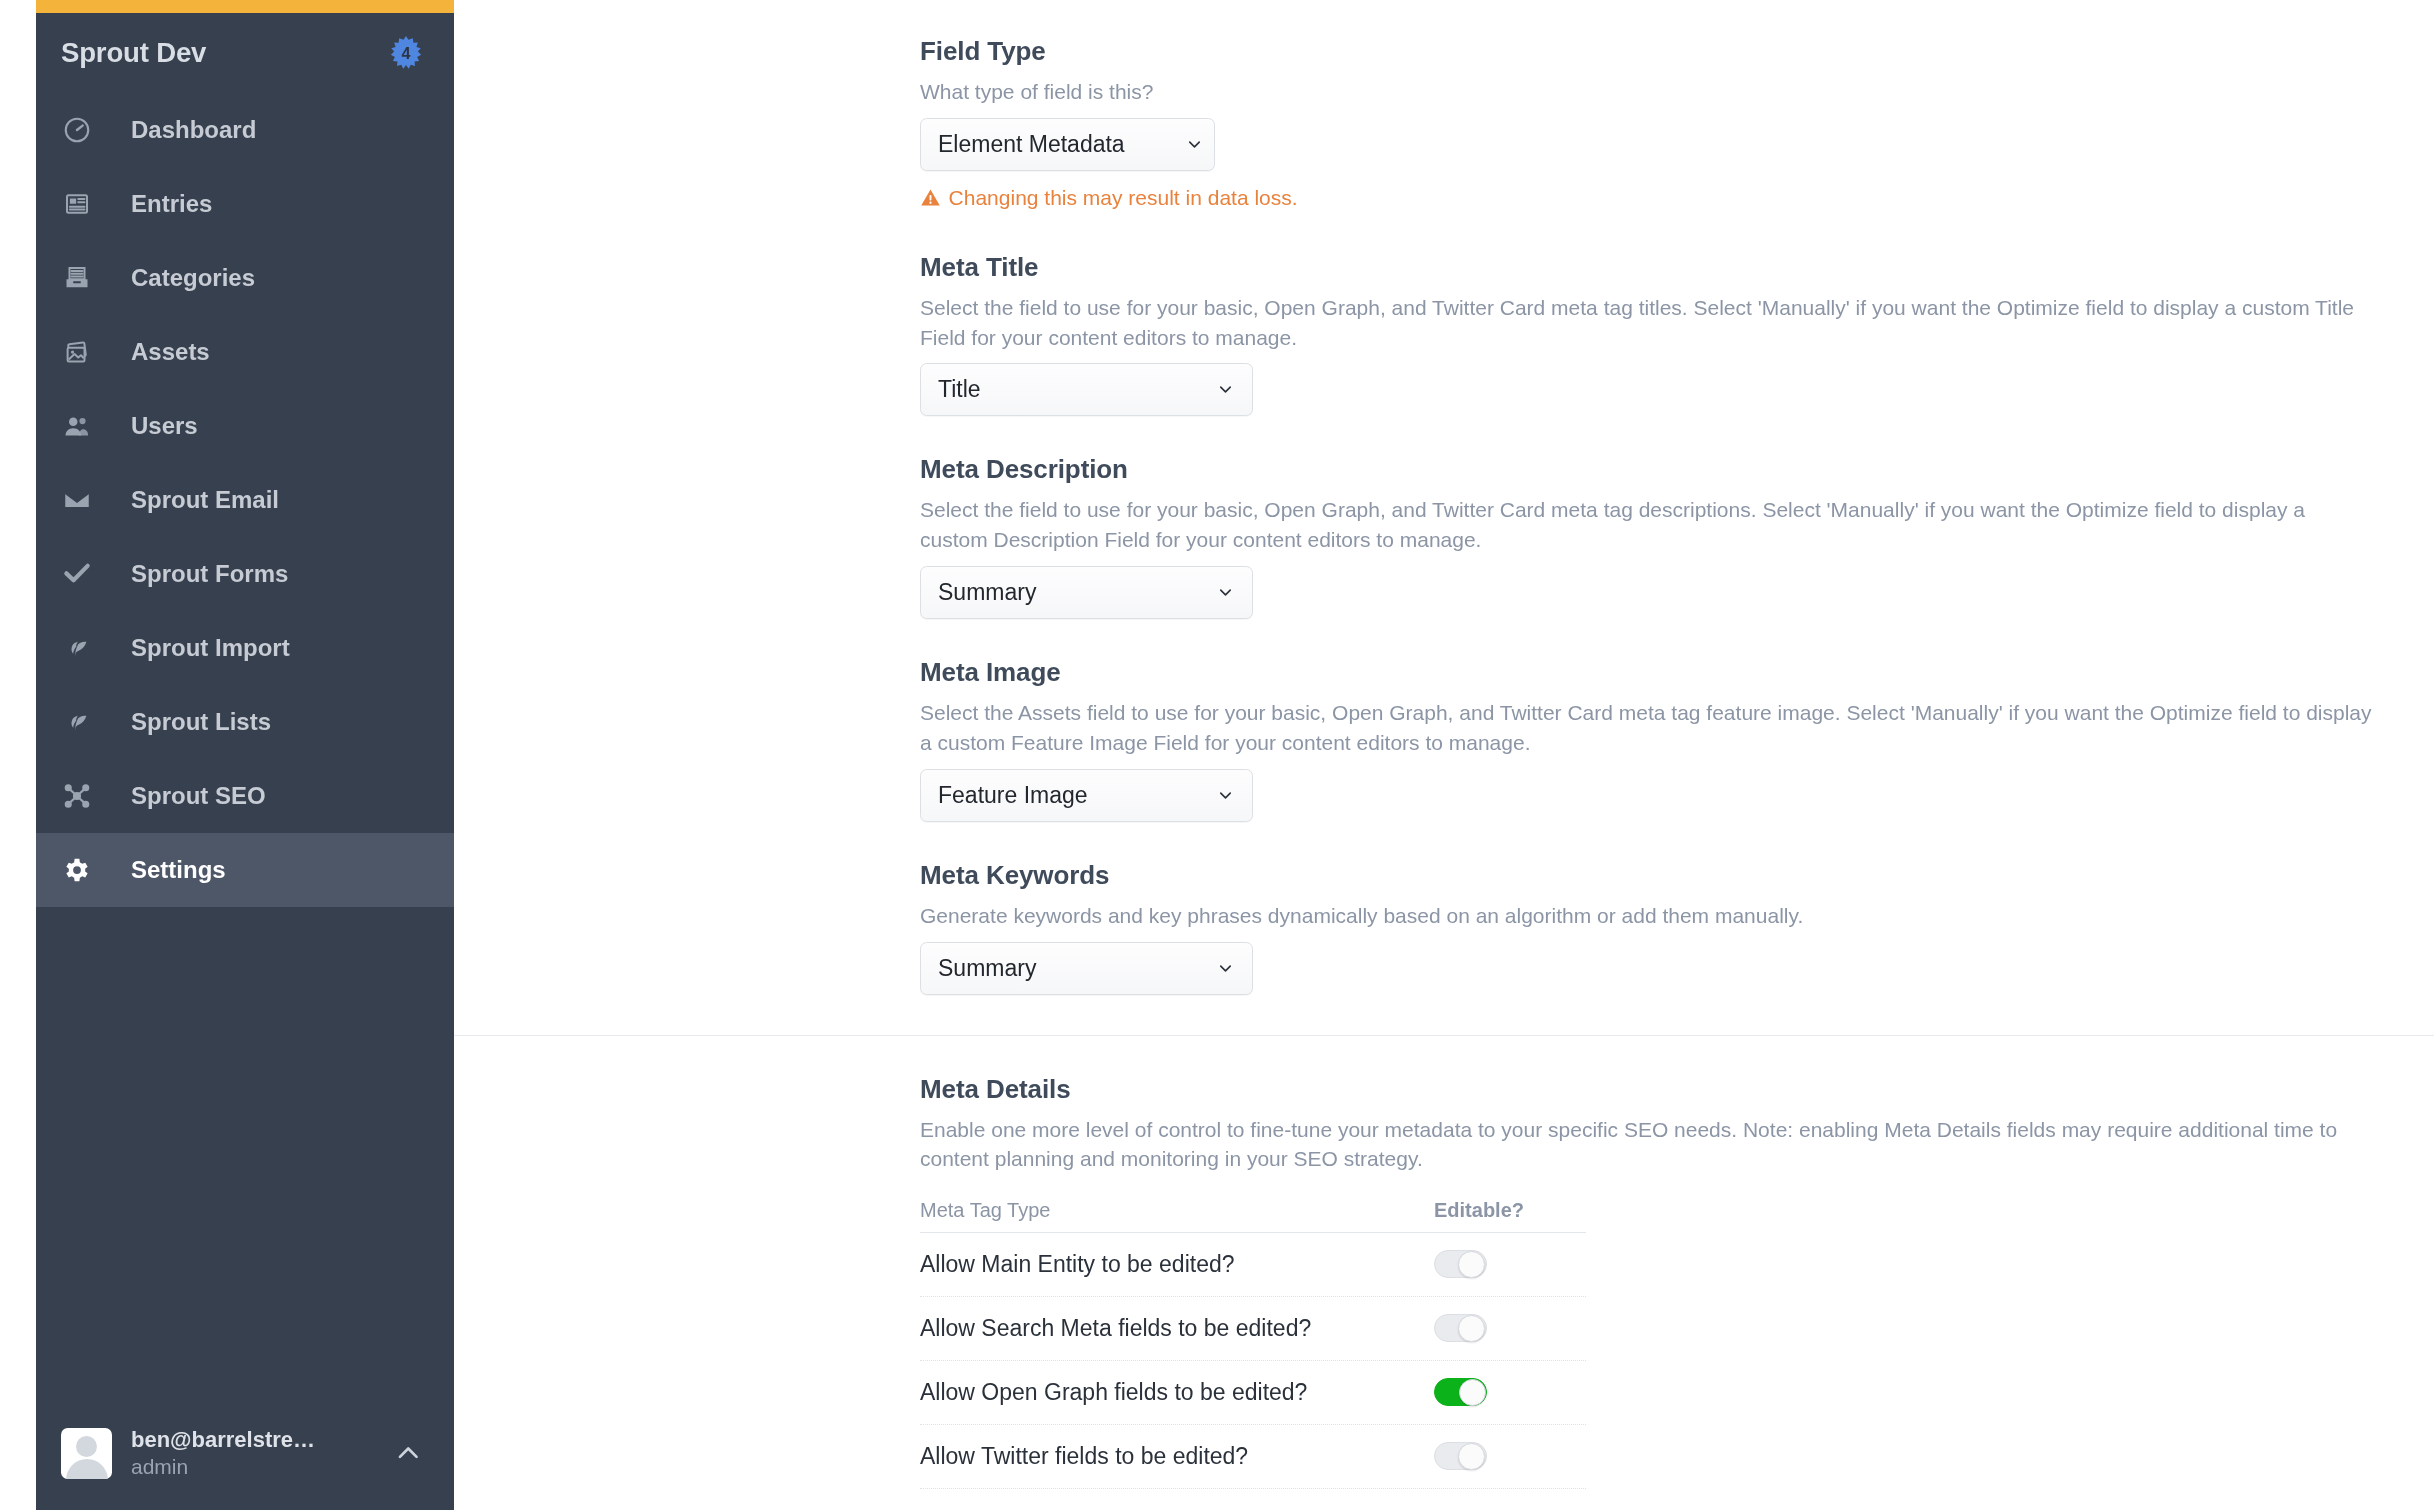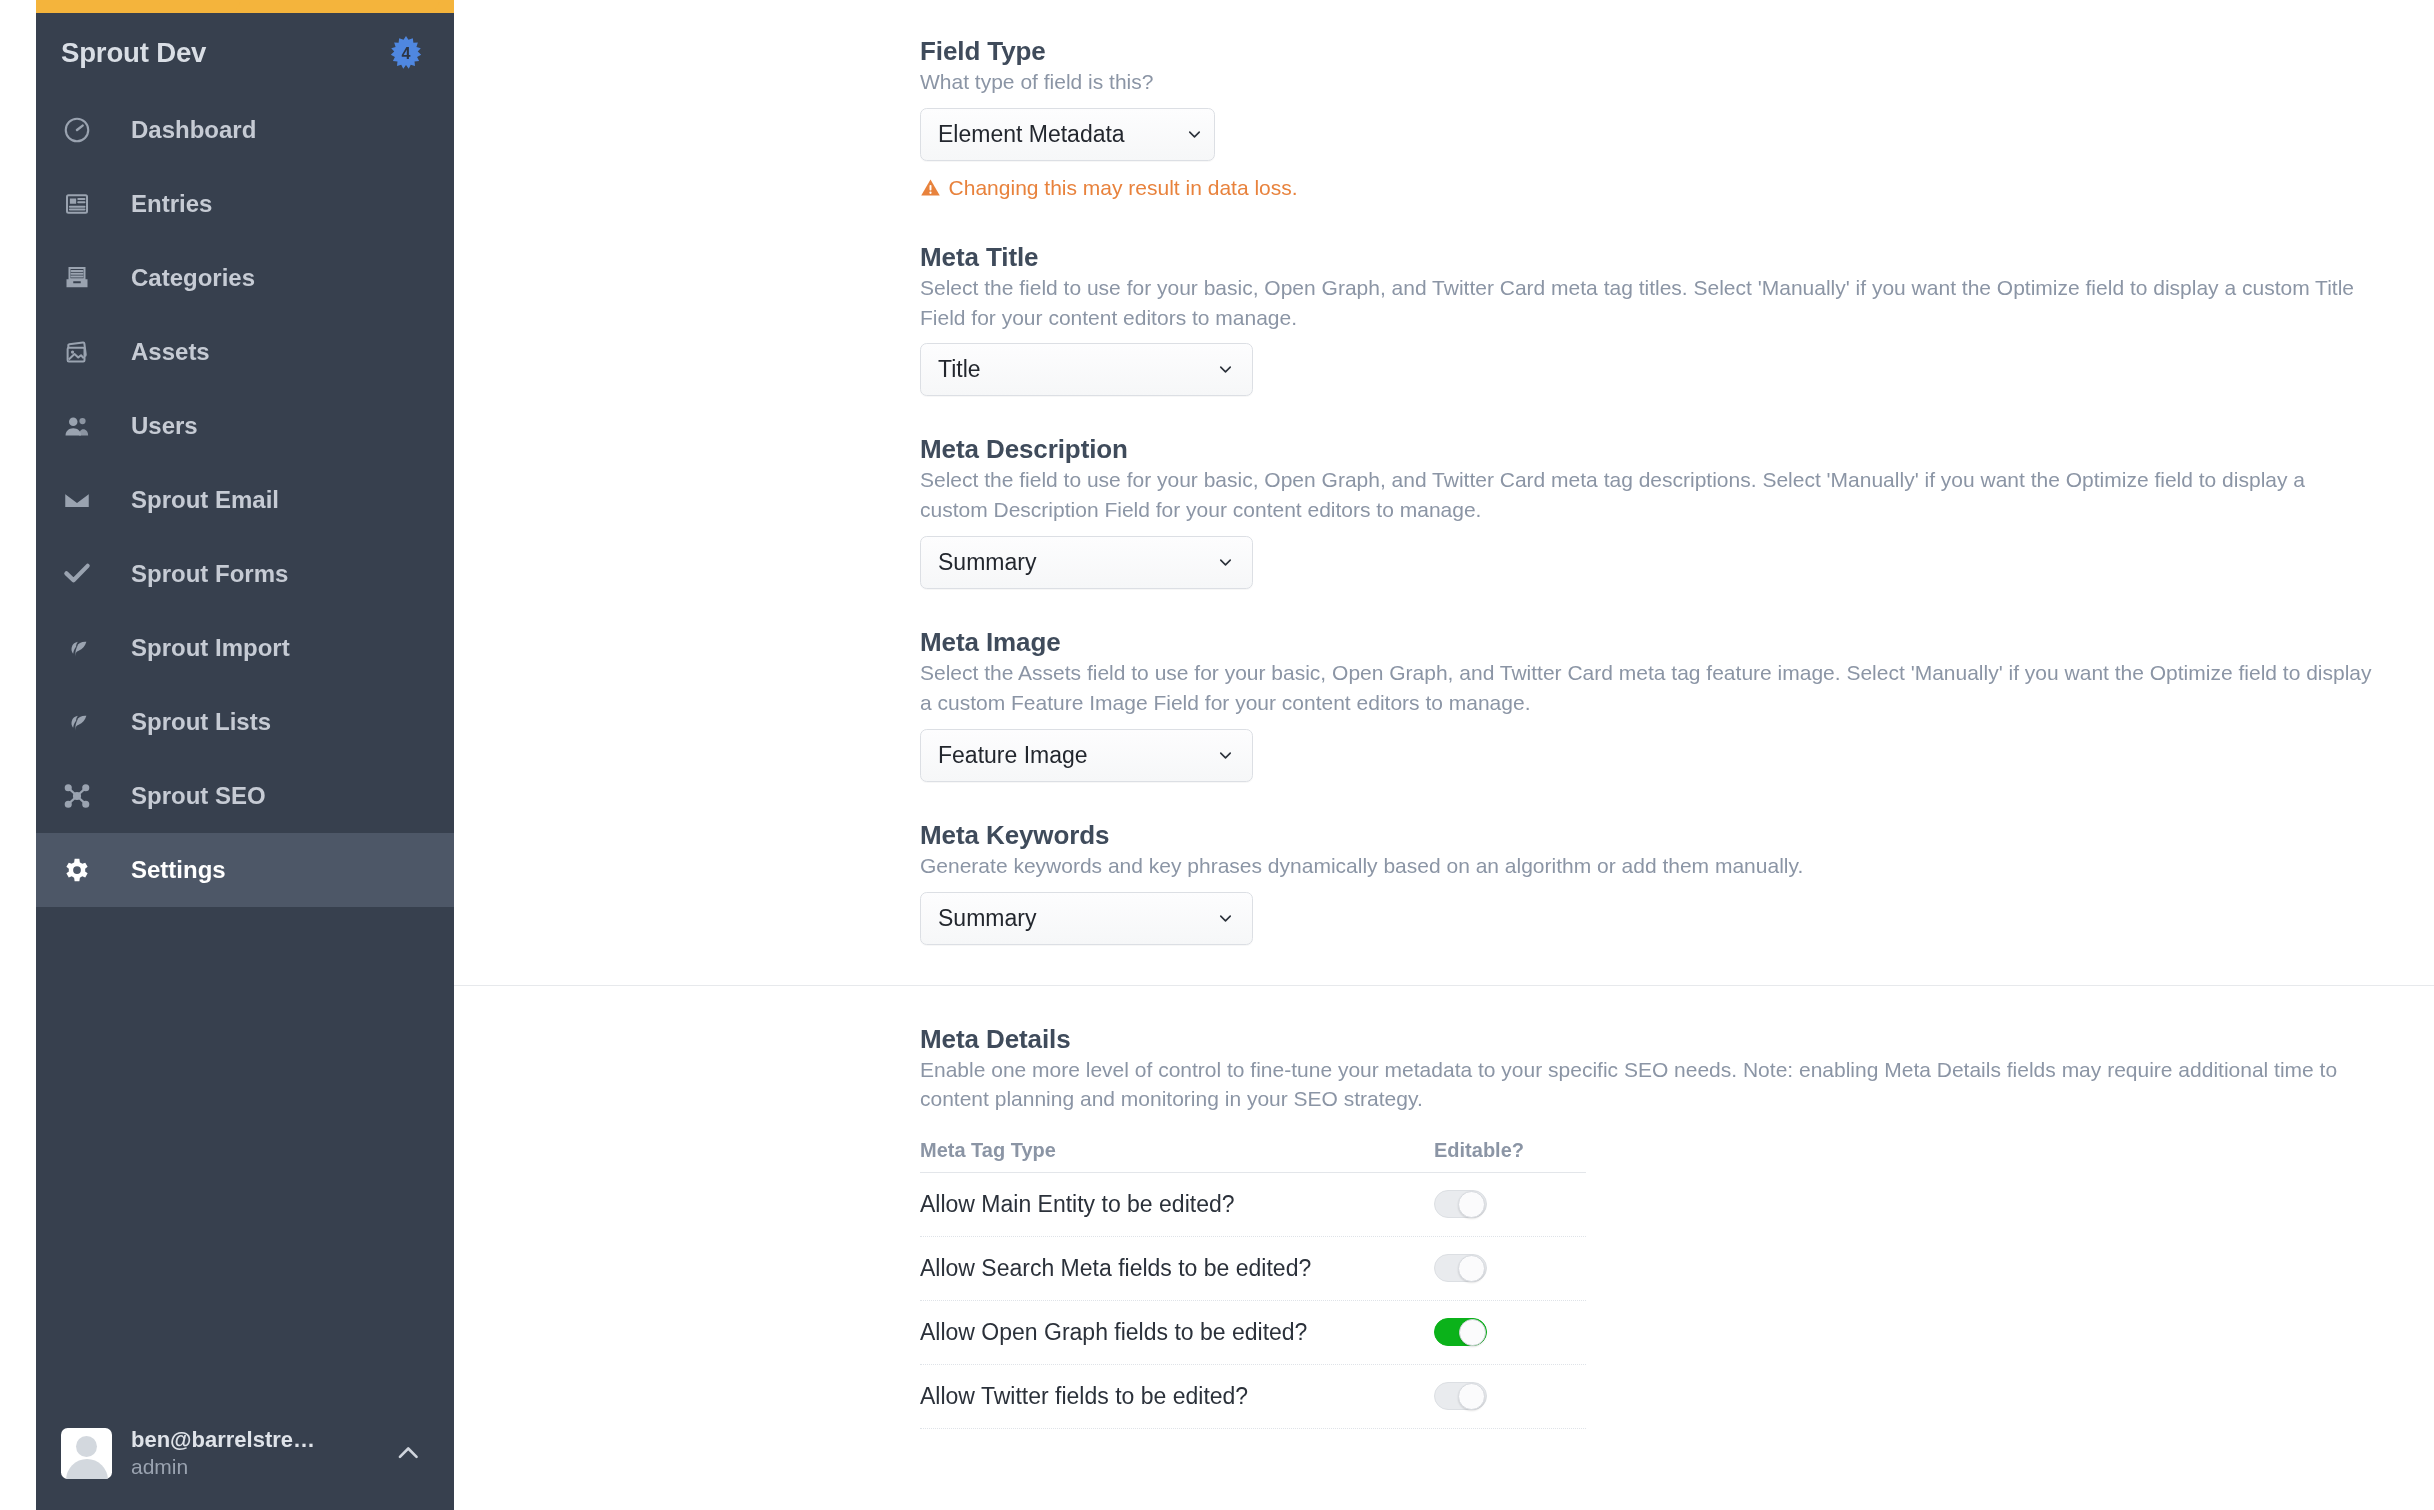--- a/index.html
+++ b/index.html
@@ -155,21 +155,21 @@
   h2.sec-title {
     font-size: 26px;
     font-weight: bold;
     color: #3f4b5b;
     letter-spacing: -0.1px;
   }
   p.sec-desc {
     font-size: 21px;
     color: #8b95a5;
     line-height: 1.42;
-    margin-top: 0;
+    margin-top: 10px;
     max-width: 1902px;
   }
 
   .select {
     margin-top: 11px;
     height: 53px;
     border: 1px solid #dcdfe4;
     border-radius: 6.7px;
     background: linear-gradient(#fdfdfe, #f6f7f8);
     display: inline-flex;
@@ -207,21 +207,21 @@
   .mt-table {
     margin-top: 25px;
     width: 666px;
   }
   .mt-head {
     display: flex;
     align-items: flex-end;
     padding-bottom: 9.5px;
     border-bottom: 1.9px solid #e3e6ea;
   }
-  .mt-head .c1 { flex: 1 1 auto; font-size: 20px; font-weight: bold; color: #8b95a5; }
+  .mt-head .c1 { flex: 1 1 auto; font-size: 20px; font-weight: normal; color: #8b95a5; }
   .mt-head .c2 { width: 152px; font-size: 20px; font-weight: bold; color: #8b95a5; text-align: left; }
   .mt-row {
     display: flex;
     align-items: center;
     height: 64px;
     border-bottom: 1.9px dotted #dfe3e8;
     justify-content: flex-end;
   }
   .mt-row .c1 { flex: 1 1 auto; font-size: 23px; color: #2b313a; }
   .mt-row .c2 { width: 152px; display: flex; align-items: center; }

